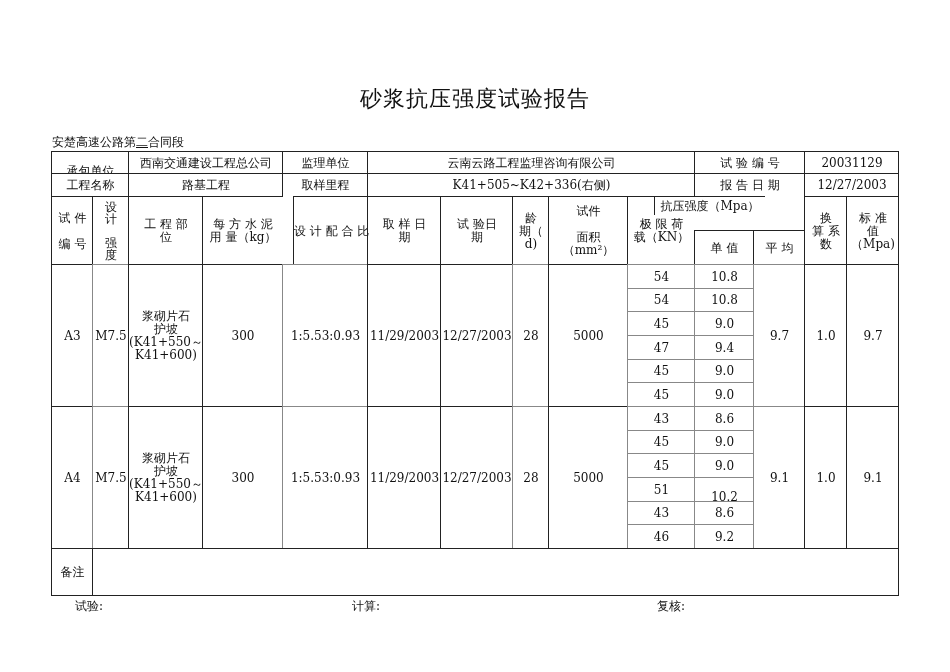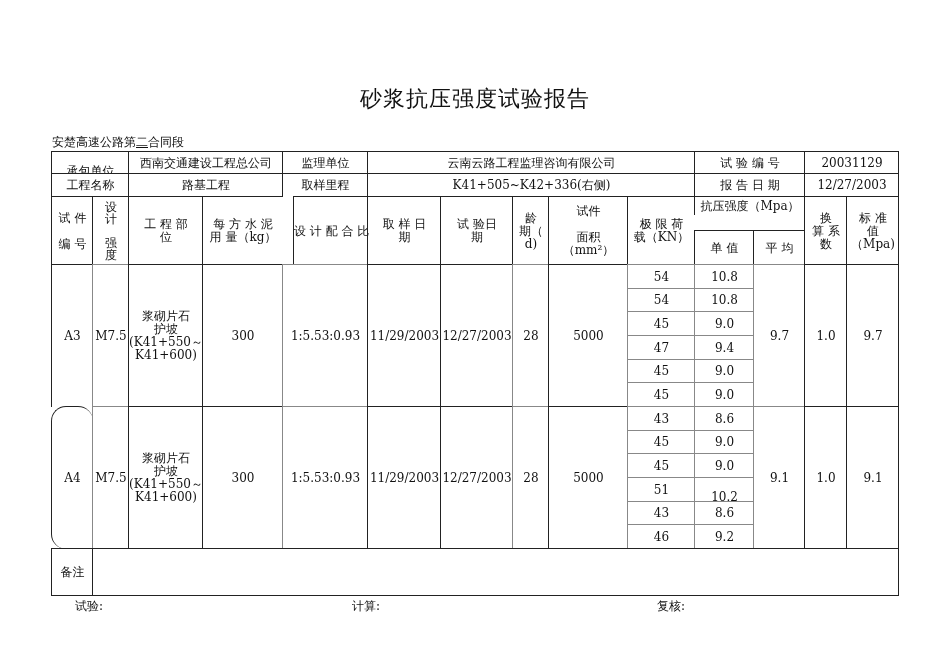--- a/index.html
+++ b/index.html
@@ -98,21 +98,21 @@
     <div class="c" style="left: 548px; top: 196px; width: 80px; height: 69px;">
       <span style="white-space: pre-line;">试件
 
 面积
 （mm²）</span>
     </div>
     <div class="c" style="left: 627px; top: 196px; width: 68px; height: 69px;">
       <span style="white-space: pre-line;">极 限 荷
 载（KN）</span>
     </div>
-    <div class="c" style="left: 694px; top: 196px; width: 111px; height: 19px;">
+    <div class="c" style="left: 654px; top: 196px; width: 111px; height: 19px;">
       <span style="white-space: pre-line;">抗压强度（Mpa）</span>
     </div>
     <div class="c" style="left: 694px; top: 230px; width: 60px; height: 35px;">
       <span style="white-space: pre-line;">单 值</span>
     </div>
     <div class="c" style="left: 753px; top: 230px; width: 52px; height: 35px;">
       <span style="white-space: pre-line;">平 均</span>
     </div>
     <div class="c" style="left: 804px; top: 196px; width: 43px; height: 69px;">
       <span style="white-space: pre-line;">换
@@ -192,21 +192,21 @@
     </div>
     <div class="c g" style="left: 753px; top: 264px; width: 52px; height: 143px;">
       <span style="white-space: pre-line;">9.7</span>
     </div>
     <div class="c" style="left: 804px; top: 264px; width: 43px; height: 143px;">
       <span style="white-space: pre-line;">1.0</span>
     </div>
     <div class="c" style="left: 846px; top: 264px; width: 53px; height: 143px;">
       <span style="white-space: pre-line;">9.7</span>
     </div>
-    <div class="c" style="left: 51px; top: 406px; width: 42px; height: 143px; border-radius: 15px;">
+    <div class="c" style="left: 51px; top: 406px; width: 42px; height: 143px;">
       <span style="white-space: pre-line;">A4</span>
     </div>
     <div class="c g" style="left: 92px; top: 406px; width: 37px; height: 143px;">
       <span style="white-space: pre-line;">M7.5</span>
     </div>
     <div class="c" style="left: 128px; top: 406px; width: 75px; height: 143px;">
       <span style="white-space: pre-line;">浆砌片石
 护坡
 (K41+550～
 K41+600)</span>

